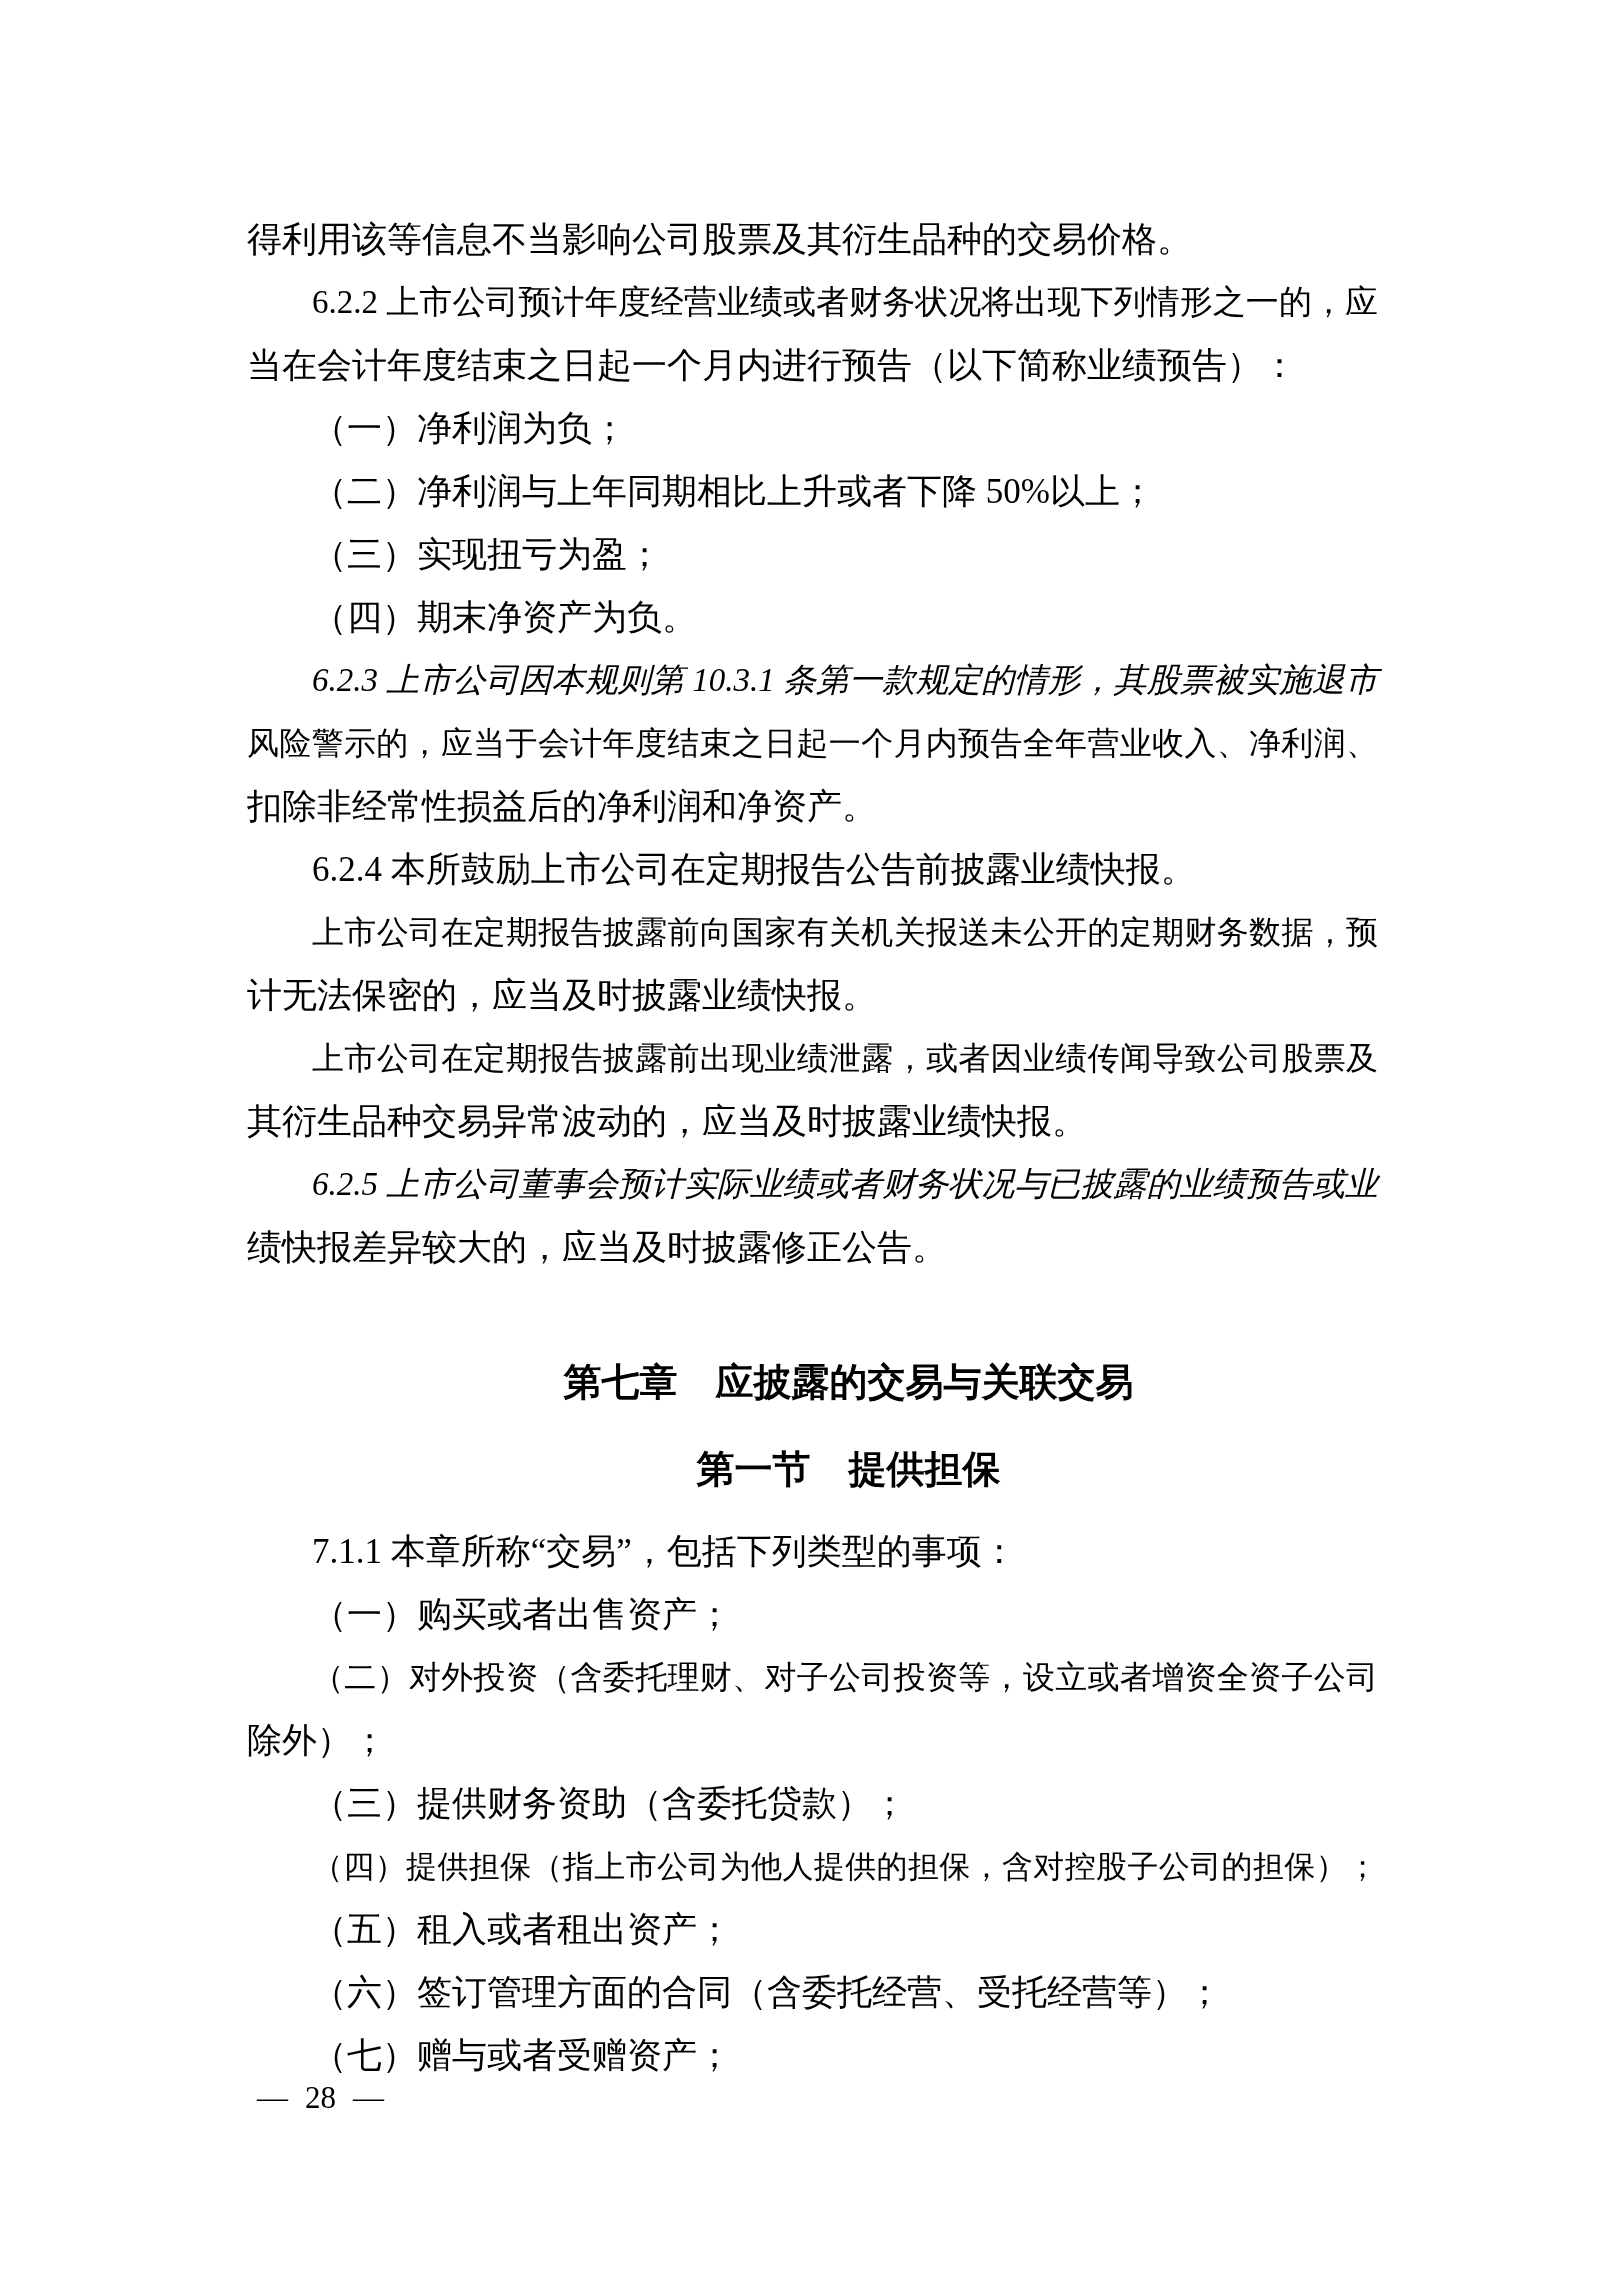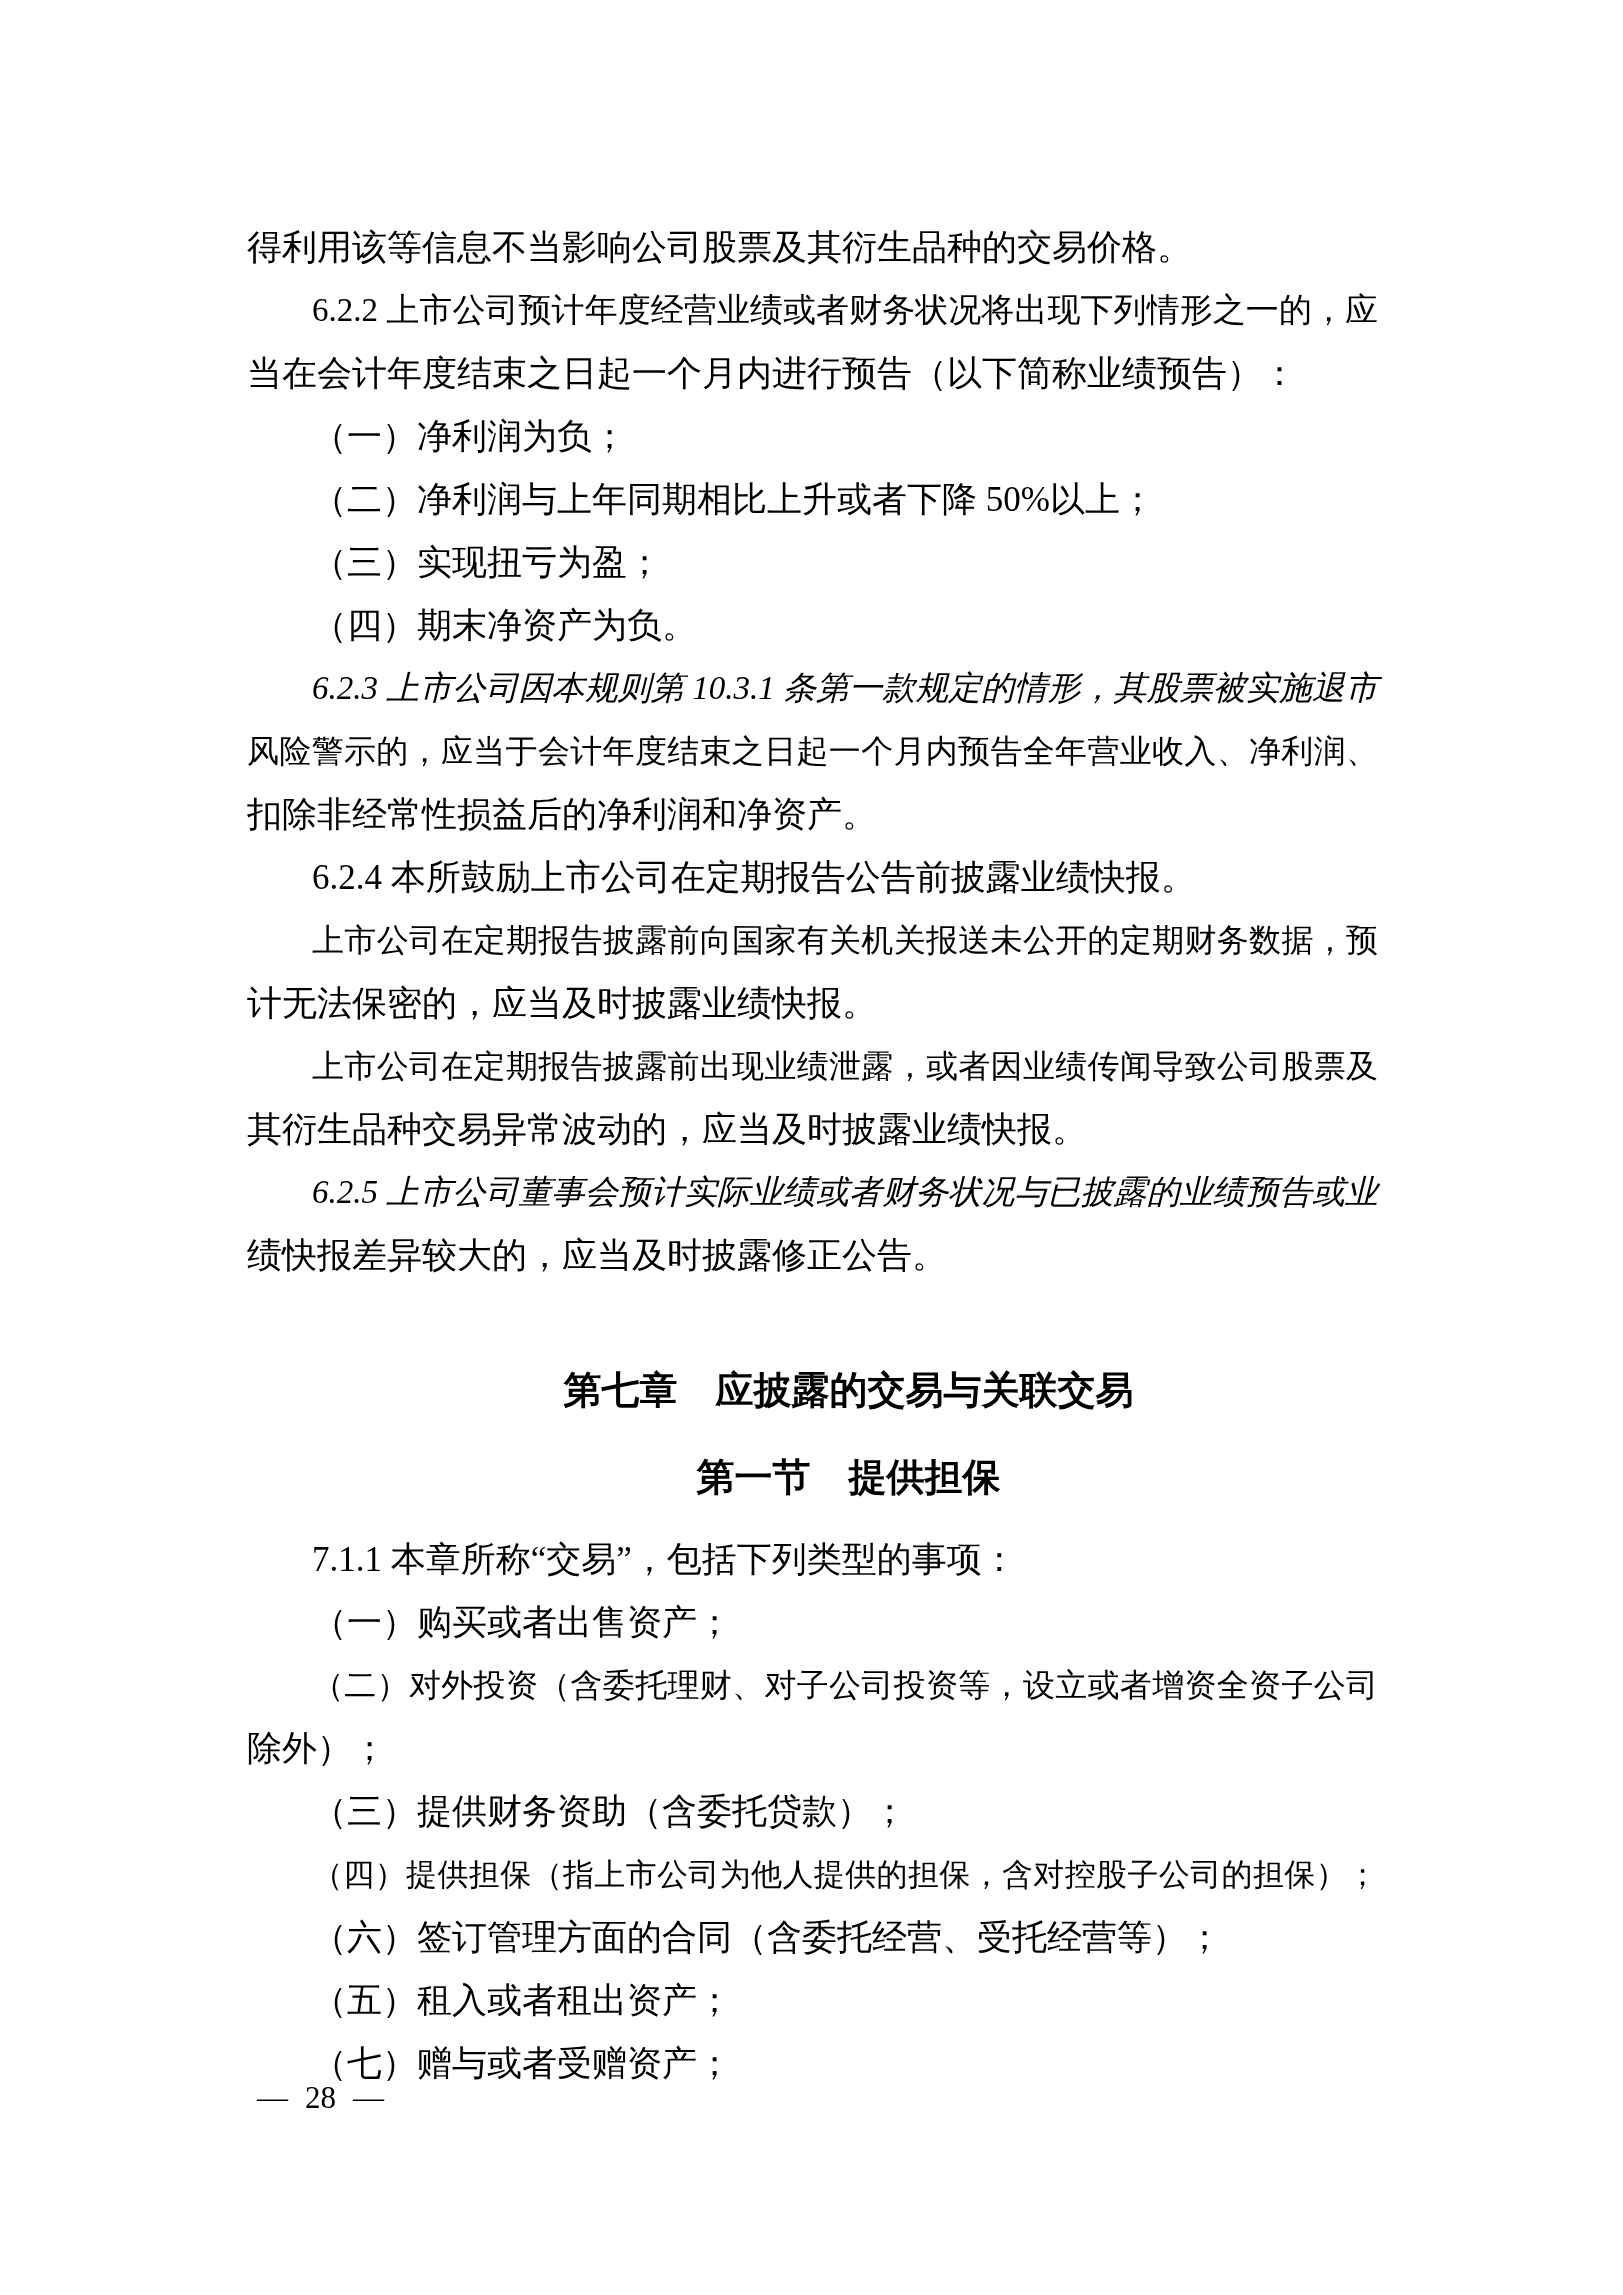--- a/index.html
+++ b/index.html
@@ -7,21 +7,21 @@
     position:relative;
     width:1623px;height:2295px;
     margin:0 auto;
     background:#ffffff;
     color:#000000;
     font-family:"Liberation Serif","DejaVu Serif",serif;
     overflow:hidden;
   }
   .text-block{
     position:absolute;
-    left:247px;top:216px;
+    left:247px;top:208px;
     width:1131px;
   }
   .ln{
     font-size:35px;
     line-height:63px;
     text-align:left;
     white-space:normal;
   }
   .ln.ind{ text-indent:65px; }
   .ln.fill{ text-align:justify; text-align-last:justify; }
@@ -66,19 +66,19 @@
       <div class="ln body ind fill" style="font-size: 33px; font-style: italic;">6.2.5 上市公司董事会预计实际业绩或者财务状况与已披露的业绩预告或业</div>
       <div class="ln body" style="">绩快报差异较大的，应当及时披露修正公告。</div>
       <div class="ln chapter" style="margin-top: 72px;">第七章　应披露的交易与关联交易</div>
       <div class="ln section" style="margin-top: 23.6px;">第一节　提供担保</div>
       <div class="ln body ind" style="margin-top: 19px;">7.1.1 本章所称“交易”，包括下列类型的事项：</div>
       <div class="ln body ind" style="">（一）购买或者出售资产；</div>
       <div class="ln body ind fill" style="font-size: 32px;">（二）对外投资（含委托理财、对子公司投资等，设立或者增资全资子公司</div>
       <div class="ln body" style="">除外）；</div>
       <div class="ln body ind" style="">（三）提供财务资助（含委托贷款）；</div>
       <div class="ln body ind fill" style="font-size: 31px;">（四）提供担保（指上市公司为他人提供的担保，含对控股子公司的担保）；</div>
+      <div class="ln body ind" style="">（五）租入或者租出资产；</div>
       <div class="ln body ind" style="">（六）签订管理方面的合同（含委托经营、受托经营等）；</div>
-      <div class="ln body ind" style="">（五）租入或者租出资产；</div>
       <div class="ln body ind" style="">（七）赠与或者受赠资产；</div>
     </div>
   <div class="footer">— 28 —</div>
 </div>
 
 
 </body></html>

